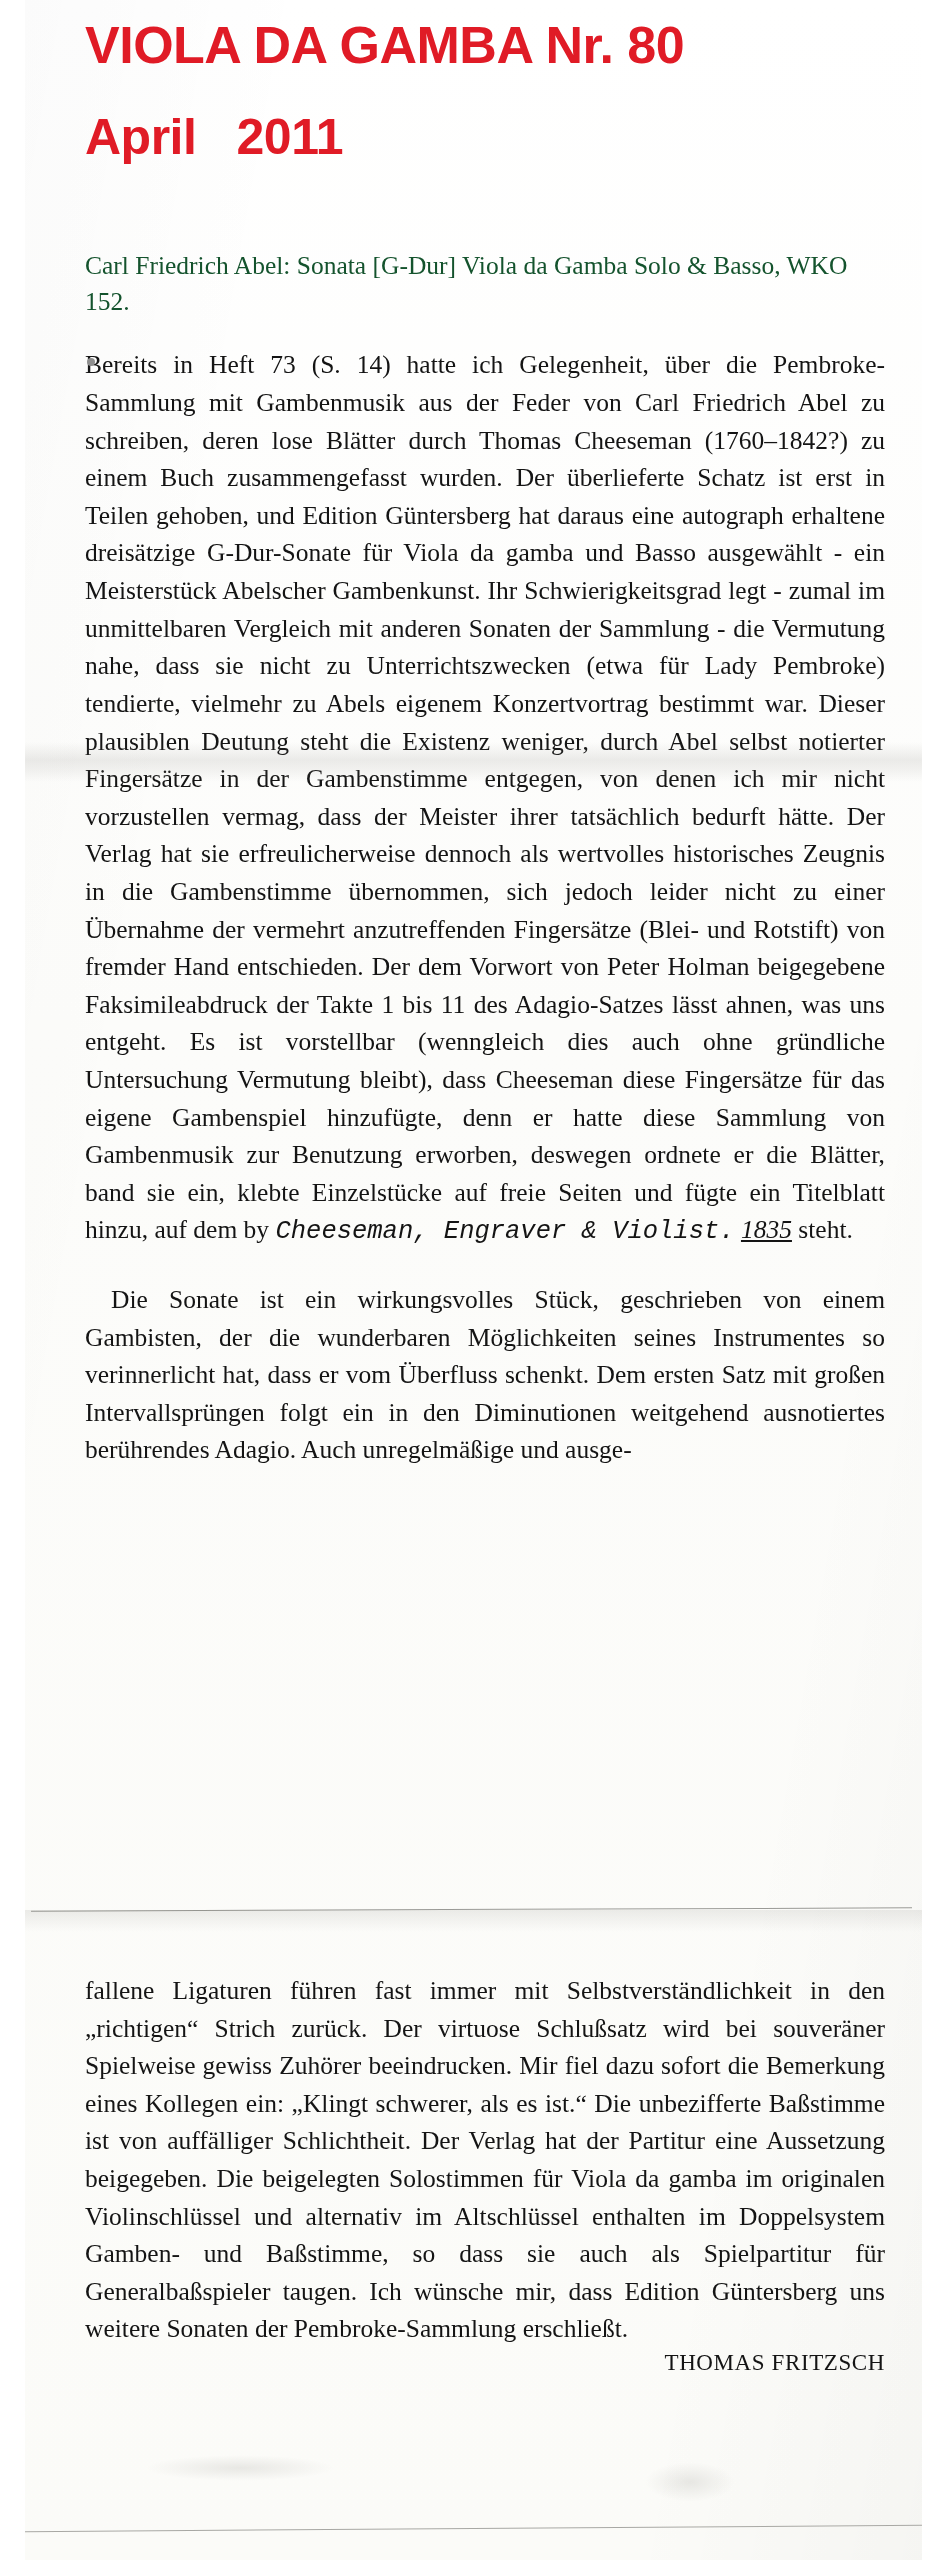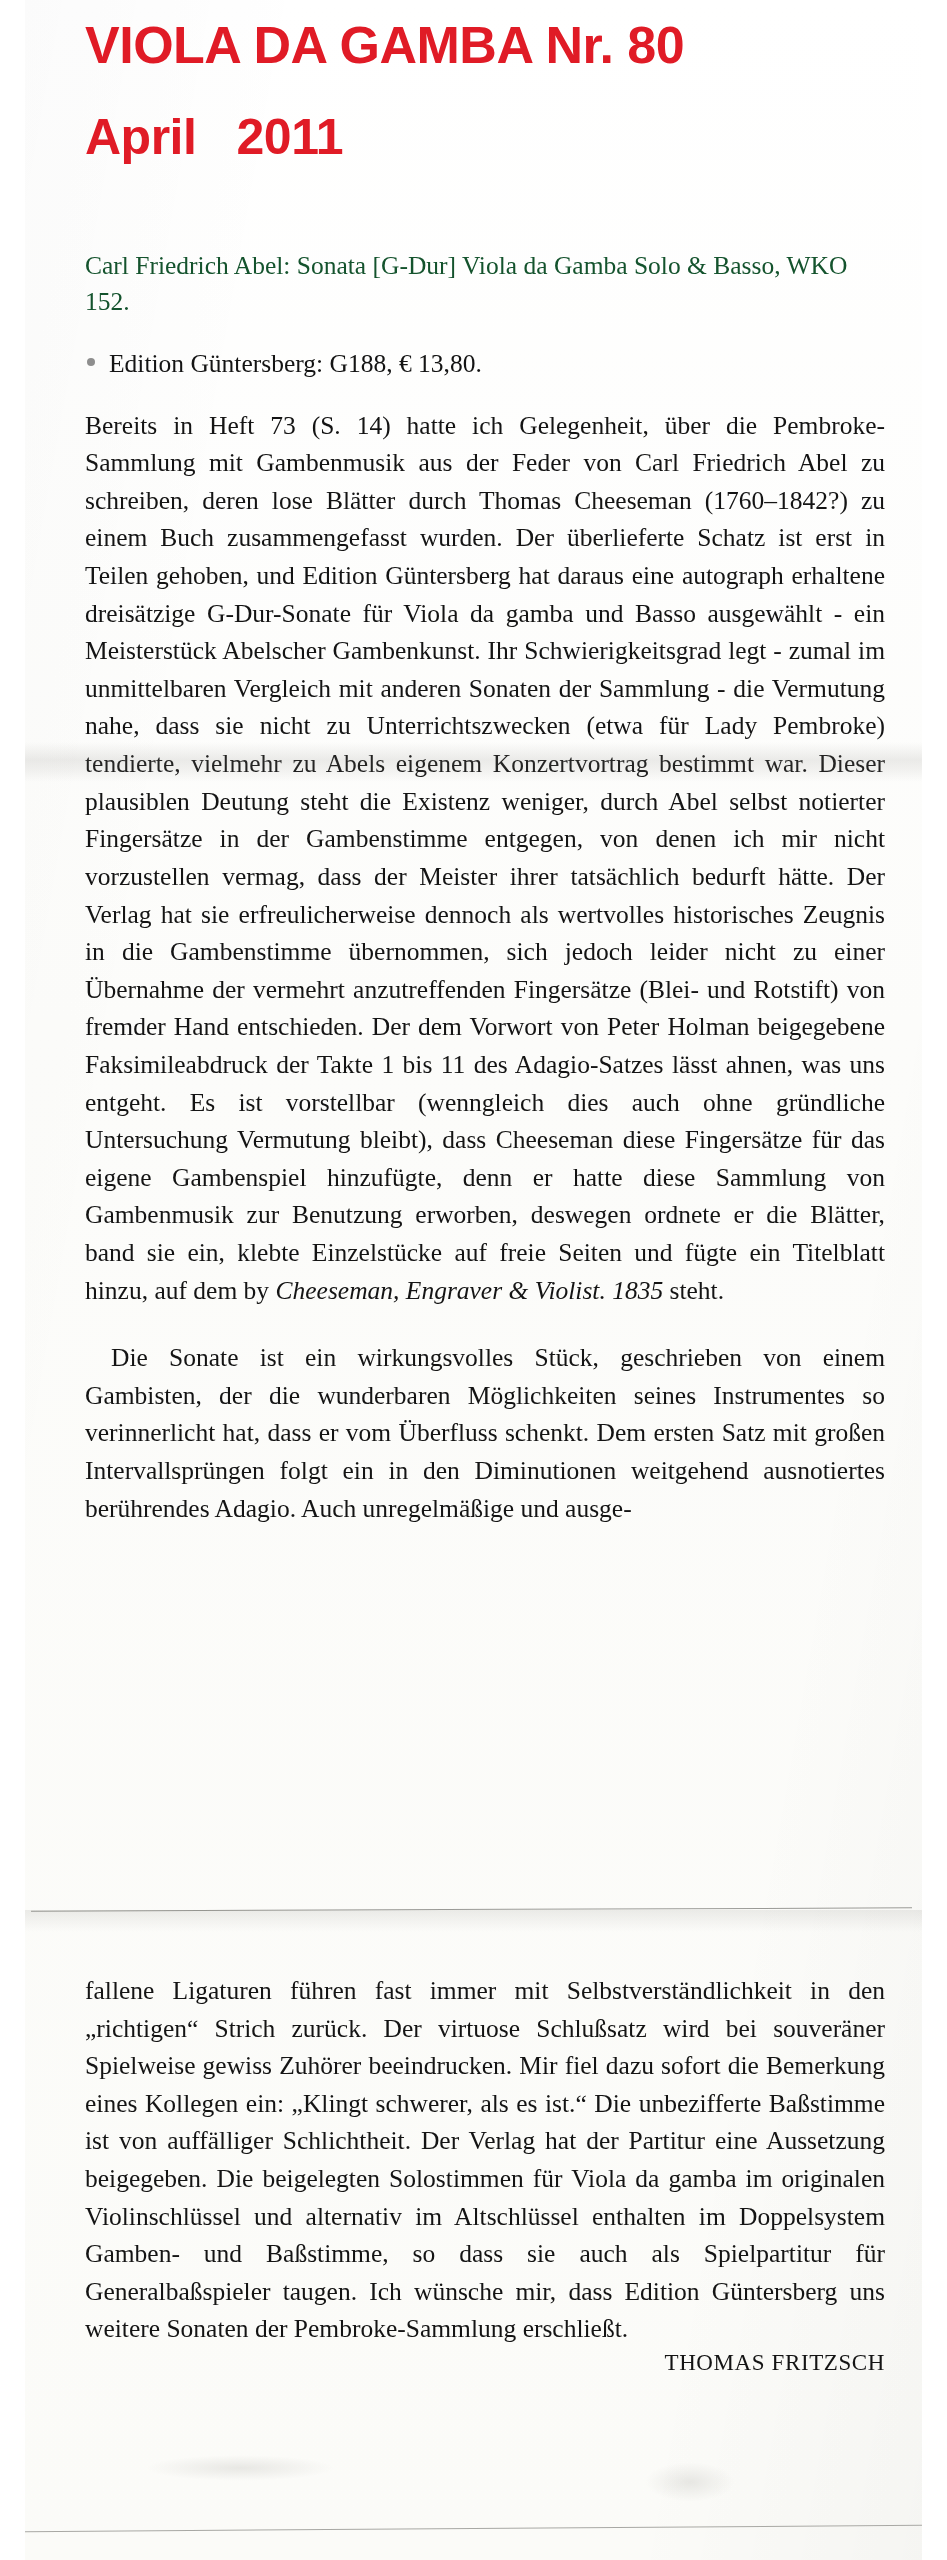--- a/index.html
+++ b/index.html
@@ -101,24 +101,26 @@
     hyphens: manual;
   }
 
   p.body-par.indented {
     text-indent: 26px;
     margin-top: 30px;
   }
 
   .italic-title {
     font-style: italic;
+    font-family: Liberation Mono, monospace;
   }
 
   .underlined-year {
     font-style: italic;
+    text-decoration: underline;
   }
 
   
   .scan-band {
     position: absolute;
     left: 0;
     right: 0;
     top: 742px;
     height: 40px;
     background: linear-gradient(180deg,
@@ -218,21 +220,20 @@
     <div class="masthead-line journal">VIOLA DA GAMBA Nr. 80</div>
     <div class="masthead-line issue-date">April   2011</div>
   </div>
 
   <div class="article">
 
     <div class="citation">Carl Friedrich Abel: Sonata [G-Dur] Viola da Gamba Solo &amp; Basso, WKO 152.</div>
 
     <div class="edition-line">
       <span class="edition-bullet"></span>
-      <span>Edition Güntersberg: G188, € 13,80.</span>
     </div>
 
     <p class="body-par"><span>Bereits in Heft 73 (S. 14) hatte ich Gelegenheit, über die Pembroke-Sammlung mit Gambenmusik aus der Feder von Carl Friedrich Abel zu schreiben, deren lose Blätter durch Thomas Cheeseman (1760–1842?) zu einem Buch zusammengefasst wurden. Der überlieferte Schatz ist erst in Teilen gehoben, und Edition Güntersberg hat daraus eine autograph erhaltene dreisätzige G-Dur-Sonate für Viola da gamba und Basso ausgewählt - ein Meisterstück Abelscher Gambenkunst. Ihr Schwierigkeitsgrad legt - zumal im unmittelbaren Vergleich mit anderen Sonaten der Sammlung - die Vermutung nahe, dass sie nicht zu Unterrichtszwecken (etwa für Lady Pembroke) tendierte, vielmehr zu Abels eigenem Konzertvortrag bestimmt war. Dieser plausiblen Deutung steht die Existenz weniger, durch Abel selbst notierter Fingersätze in der Gambenstimme entgegen, von denen ich mir nicht vorzustellen vermag, dass der Meister ihrer tatsächlich bedurft hätte. Der Verlag hat sie erfreulicherweise dennoch als wertvolles historisches Zeugnis in die Gambenstimme übernommen, sich jedoch leider nicht zu einer Übernahme der vermehrt anzutreffenden Fingersätze (Blei- und Rotstift) von fremder Hand entschieden. Der dem Vorwort von Peter Holman beigegebene Faksimileabdruck der Takte 1 bis 11 des Adagio-Satzes lässt ahnen, was uns entgeht. Es ist vorstellbar (wenngleich dies auch ohne gründliche Untersuchung Vermutung bleibt), dass Cheeseman diese Fingersätze für das eigene Gambenspiel hinzufügte, denn er hatte diese Sammlung von Gambenmusik zur Benutzung erworben, deswegen ordnete er die Blätter, band sie ein, klebte Einzelstücke auf freie Seiten und fügte ein Titelblatt hinzu, auf dem by </span><span class="italic-title">Cheeseman, Engraver &amp; Violist.</span><span> </span><span class="underlined-year">1835</span><span> steht.</span></p>
 
     <p class="body-par indented">Die Sonate ist ein wirkungsvolles Stück, geschrieben von einem Gambisten, der die wunderbaren Möglichkeiten seines Instrumentes so verinnerlicht hat, dass er vom Überfluss schenkt. Dem ersten Satz mit großen Intervallsprüngen folgt ein in den Diminutionen weitgehend ausnotiertes berührendes Adagio. Auch unregelmäßige und ausge-</p>
   </div>
 
   <div class="scan-band"></div>
 
   <div class="seam">

